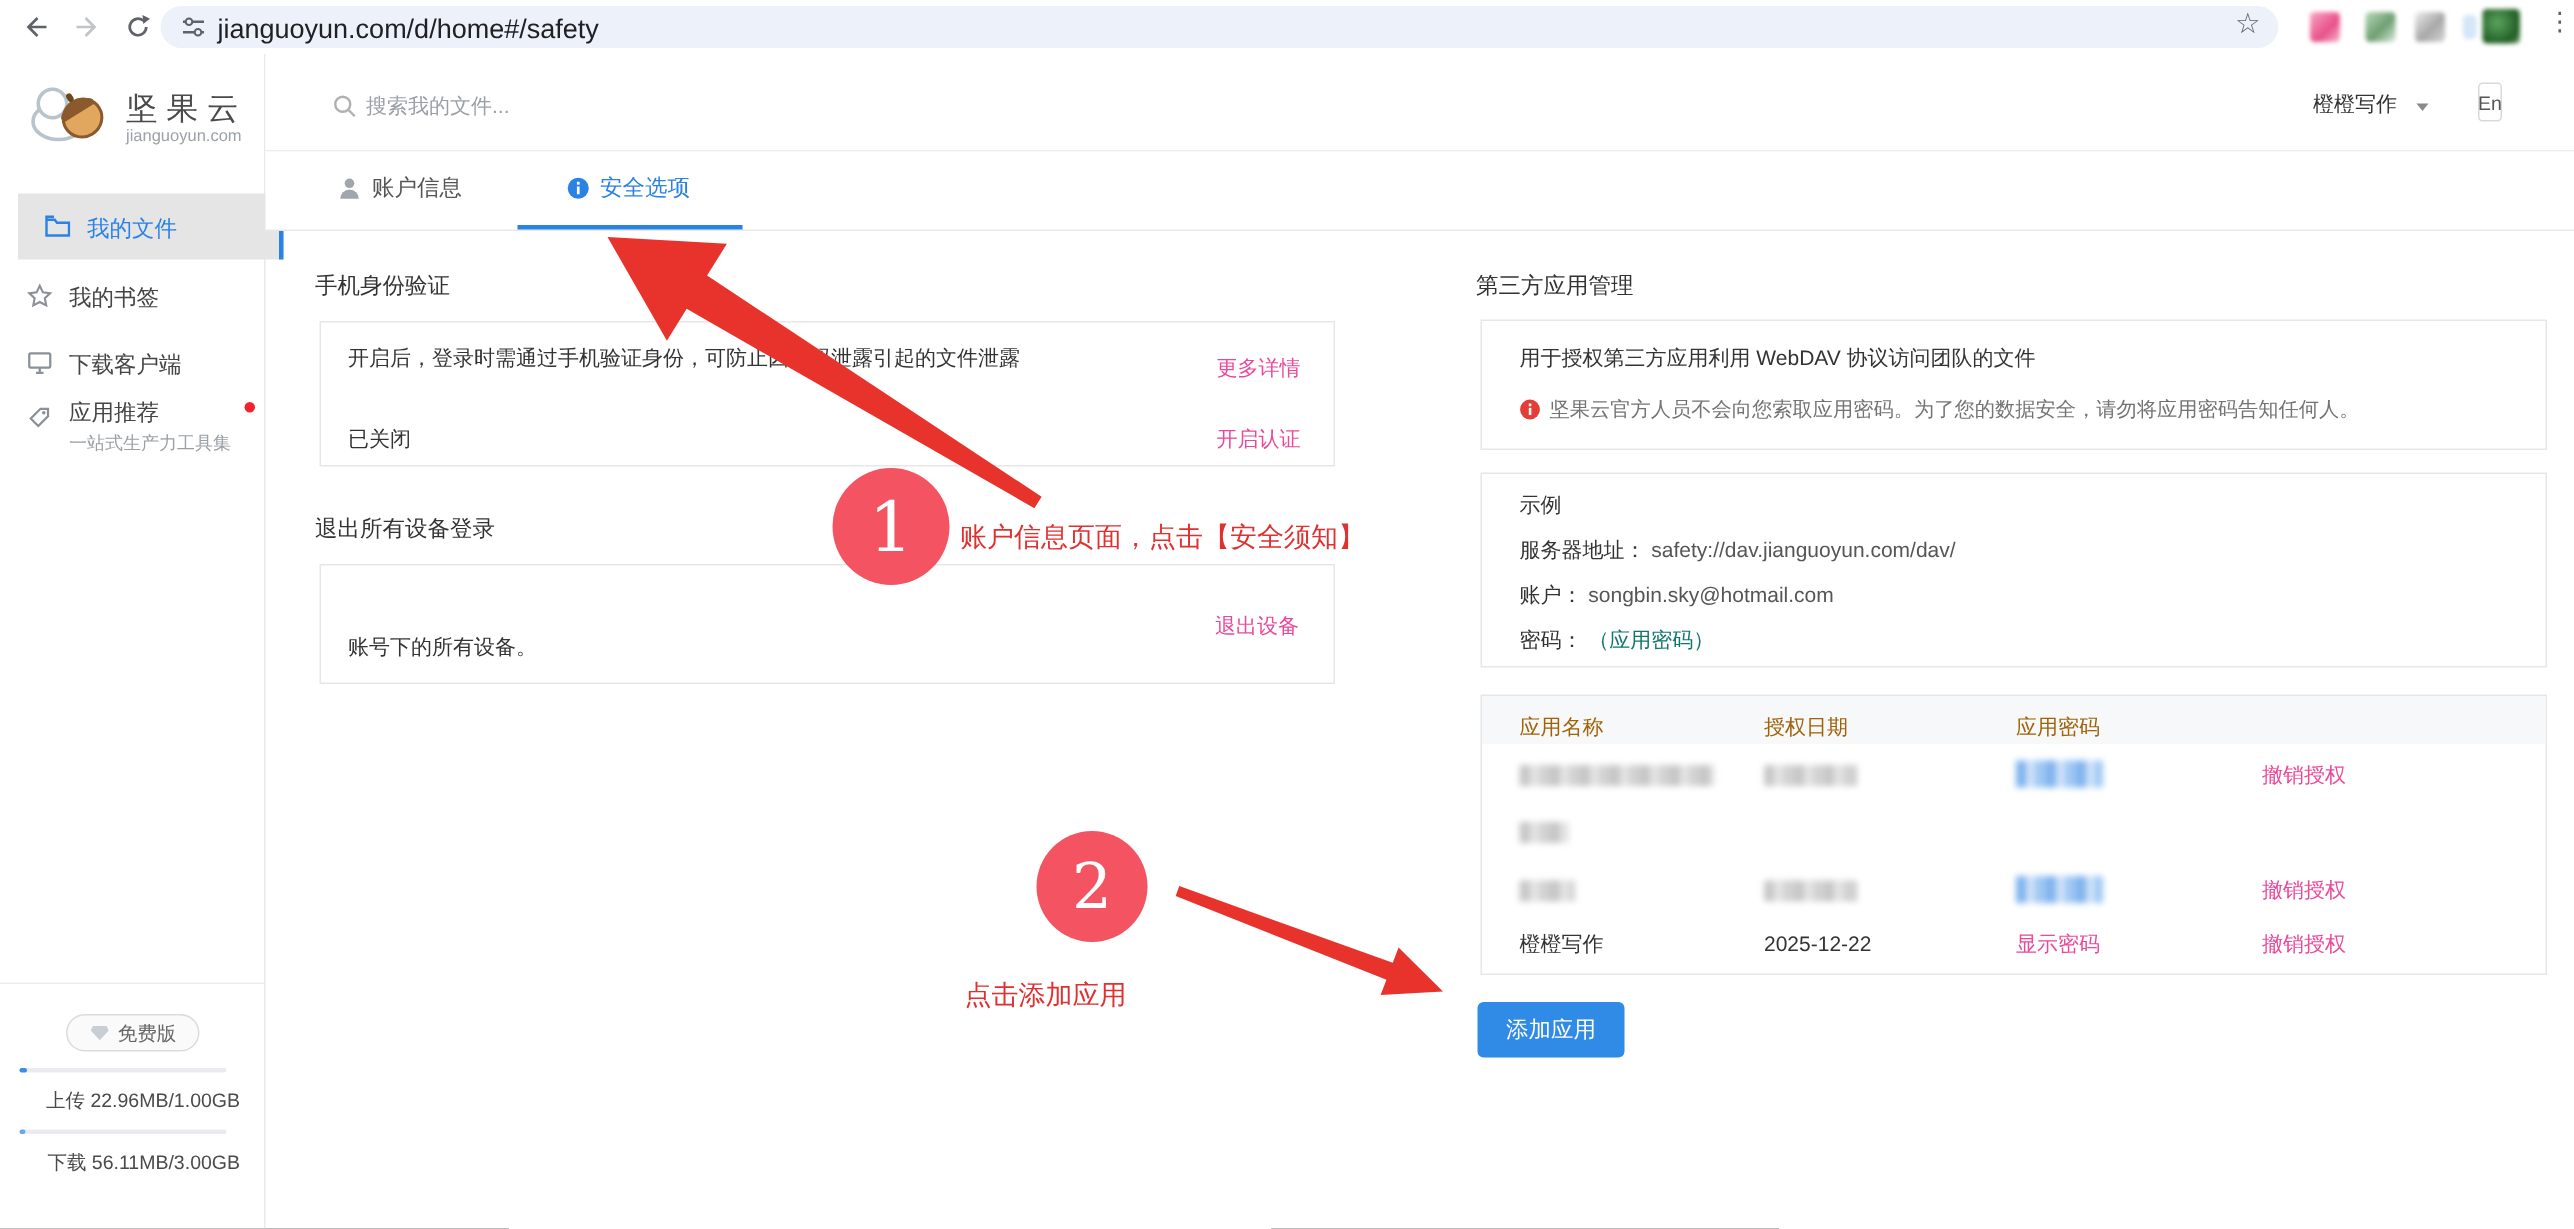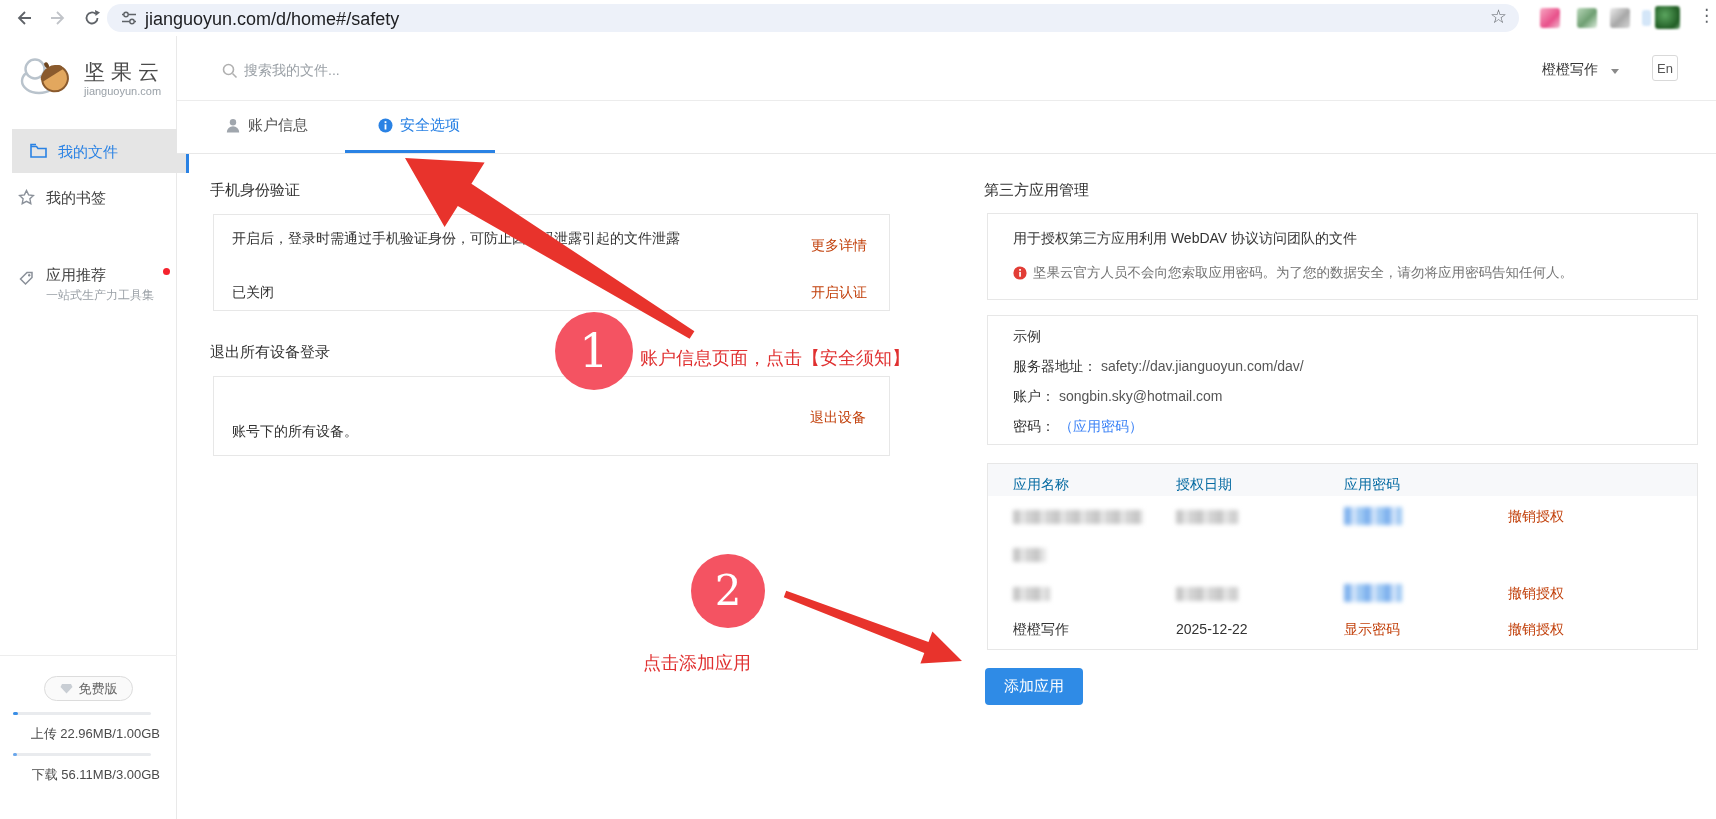--- a/index.html
+++ b/index.html
@@ -31,36 +31,36 @@
              display:flex;align-items:center;justify-content:center;gap:6px;box-sizing:border-box;}
   .plan-pill span{font-size:13px;color:#666;}
   .quota-bar{position:absolute;left:13px;width:138px;height:3px;border-radius:2px;background:#e9ebee;}
   .quota-fill{height:3px;border-radius:2px;background:#3a8ee6;}
   .quota-text{position:absolute;left:13px;width:147px;text-align:right;font-size:13px;color:#4a4a4a;}
   
   .header{position:absolute;left:177px;top:36px;width:1539px;height:65px;background:#fff;border-bottom:1px solid #ececec;box-sizing:border-box;}
   .search-ph{position:absolute;left:67px;top:26px;font-size:14px;color:#9aa0a6;}
   .user-name{position:absolute;left:1365px;top:25px;font-size:14px;color:#333;}
   .caret{position:absolute;left:1434px;top:33px;width:0;height:0;border-left:4px solid transparent;border-right:4px solid transparent;border-top:5px solid #8a8a8a;}
-  .lang-btn{position:absolute;left:1475px;top:19px;width:26px;height:26px;border:1px solid #d9d9d9;border-radius:3px;
+  .lang-btn{position:absolute;left:1475px;top:19px;width:16px;height:26px;border:1px solid #d9d9d9;border-radius:3px;
             display:flex;align-items:center;justify-content:center;font-size:13px;color:#555;box-sizing:border-box;}
   
   .tabbar{position:absolute;left:177px;top:101px;width:1539px;height:53px;background:#fff;border-bottom:1px solid #e8e8e8;box-sizing:border-box;}
   .tab-label{position:absolute;top:15px;font-size:15px;}
   .tab-underline{position:absolute;left:168px;top:49px;width:150px;height:3px;background:#2a82e4;}
   
   .sec-title{position:absolute;font-size:15px;color:#333;}
   .card{position:absolute;background:#fff;border:1px solid #e7e7e7;box-sizing:border-box;}
   .body-text{position:absolute;font-size:14px;color:#333;white-space:nowrap;}
-  .link{position:absolute;font-size:14px;color:#c2410c;cursor:pointer;white-space:nowrap;}
+  .link{position:absolute;font-size:14px;color:#ec4899;cursor:pointer;white-space:nowrap;}
   .warn-row{position:absolute;display:flex;align-items:center;gap:6px;}
   .warn-text{font-size:13.5px;color:#737373;white-space:nowrap;}
   
   .tbl-head{position:absolute;left:0;top:0;width:100%;height:32px;background:#f7f8fa;}
-  .tbl-h{position:absolute;top:12px;font-size:14px;color:#0369a1;}
+  .tbl-h{position:absolute;top:12px;font-size:14px;color:#a16207;}
   .blur-gray{position:absolute;border-radius:1px;filter:blur(2px);
       background:repeating-linear-gradient(90deg,#c7c7c7 0 7px,#e4e4e4 7px 13px,#d2d2d2 13px 20px);}
   .blur-blue{position:absolute;border-radius:1px;filter:blur(2px);
       background:repeating-linear-gradient(90deg,#7fb2ee 0 7px,#cfe2f9 7px 13px,#9ec8f3 13px 20px);}
   .cell{position:absolute;font-size:14px;color:#333;white-space:nowrap;}
   .add-btn{position:absolute;left:985px;top:668px;width:98px;height:37px;background:#2f8be6;border:none;border-radius:4px;
            color:#fff;font-size:15px;display:flex;align-items:center;justify-content:center;cursor:pointer;}
   
   .overlay{position:absolute;left:0;top:0;width:1716px;height:819px;pointer-events:none;}
   .anno-text{position:absolute;font-size:18px;color:#e03030;white-space:nowrap;}
@@ -131,20 +131,29 @@
 
     <div class="nav-item" style="top:139px">
       <span class="ni-ico">
         <svg width="17" height="16">
             <path d="M8.5 1.5 l2.1 4.4 4.8.6 -3.5 3.3 .9 4.8 L8.5 12.3 4.2 14.6 l.9-4.8 L1.6 6.5 l4.8-.6 z" fill="none" stroke="#8a9099" stroke-width="1.4"></path>
           </svg>
       </span>
       <span class="ni-label">我的书签</span>
     </div>
 
+    <div class="nav-item" style="top:184px">
+      <span class="ni-ico">
+        <svg width="17" height="16">
+            <rect x="1.5" y="1.5" width="14" height="9.5" rx="1" fill="none" stroke="#8a9099" stroke-width="1.5"></rect>
+            <path d="M6 14.5 h5 M8.5 11 v3.5" stroke="#8a9099" stroke-width="1.5"></path>
+          </svg>
+      </span>
+      <span class="ni-label">下载客户端</span>
+    </div>
 
     <div class="nav-item" style="top:218px;height:60px">
       <span class="ni-ico" style="top:16px">
         <svg width="17" height="17">
             <path d="M2.5 9 L9 2.5 h5 v5 L7.5 14 z" fill="none" stroke="#8a9099" stroke-width="1.5"></path>
             <circle cx="11.2" cy="5.2" r="1.2" fill="#8a9099"></circle>
           </svg>
       </span>
       <span class="ni-label" style="top:12px">应用推荐</span>
       <span class="ni-sub">一站式生产力工具集</span>
@@ -235,21 +244,21 @@
     <div class="body-text" style="left:25px;top:42px">
       <span>服务器地址：</span>
       <span style="color:#555">safety://dav.jianguoyun.com/dav/</span>
     </div>
     <div class="body-text" style="left:25px;top:72px">
       <span>账户：</span>
       <span style="color:#555">songbin.sky@hotmail.com</span>
     </div>
     <div class="body-text" style="left:25px;top:102px">
       <span>密码：</span>
-      <span style="color:#3b82f6">（应用密码）</span>
+      <span style="color:#0f766e">（应用密码）</span>
     </div>
   </div>
 
   <div class="card" style="left:987px;top:463px;width:711px;height:187px">
     <div class="tbl-head"></div>
     <div class="tbl-h" style="left:25px">应用名称</div>
     <div class="tbl-h" style="left:188px">授权日期</div>
     <div class="tbl-h" style="left:356px">应用密码</div>
 
     <div>

